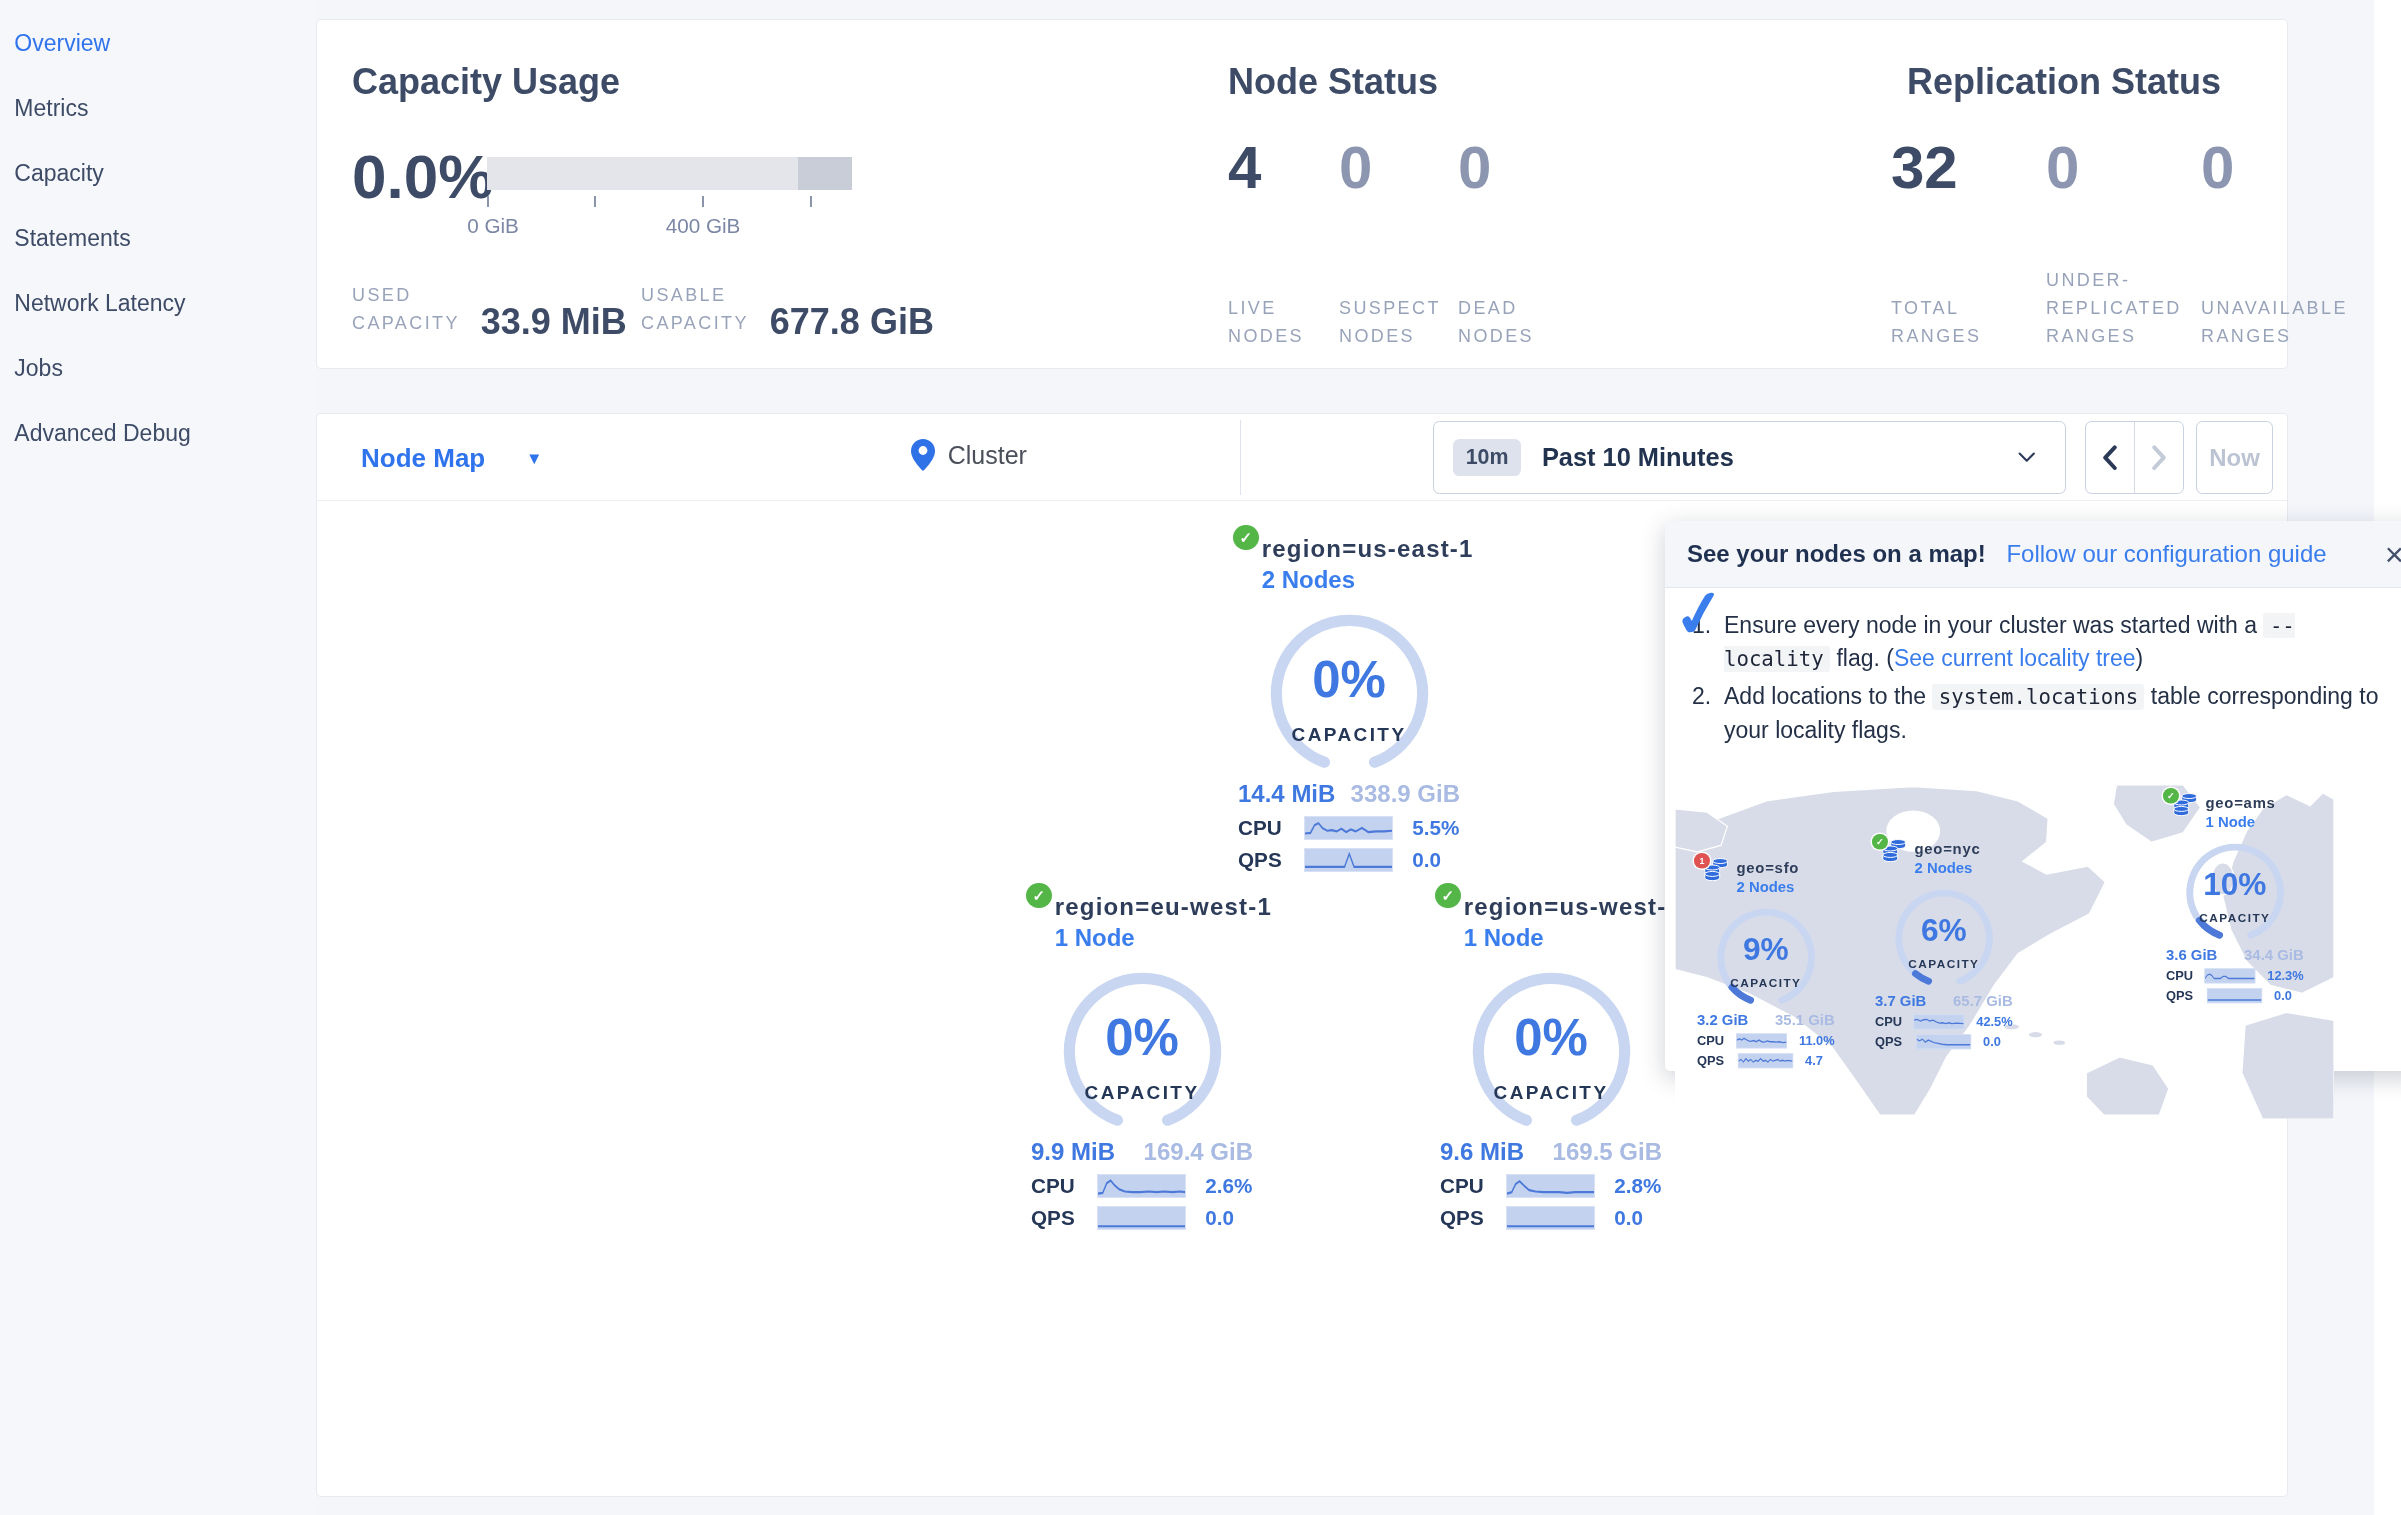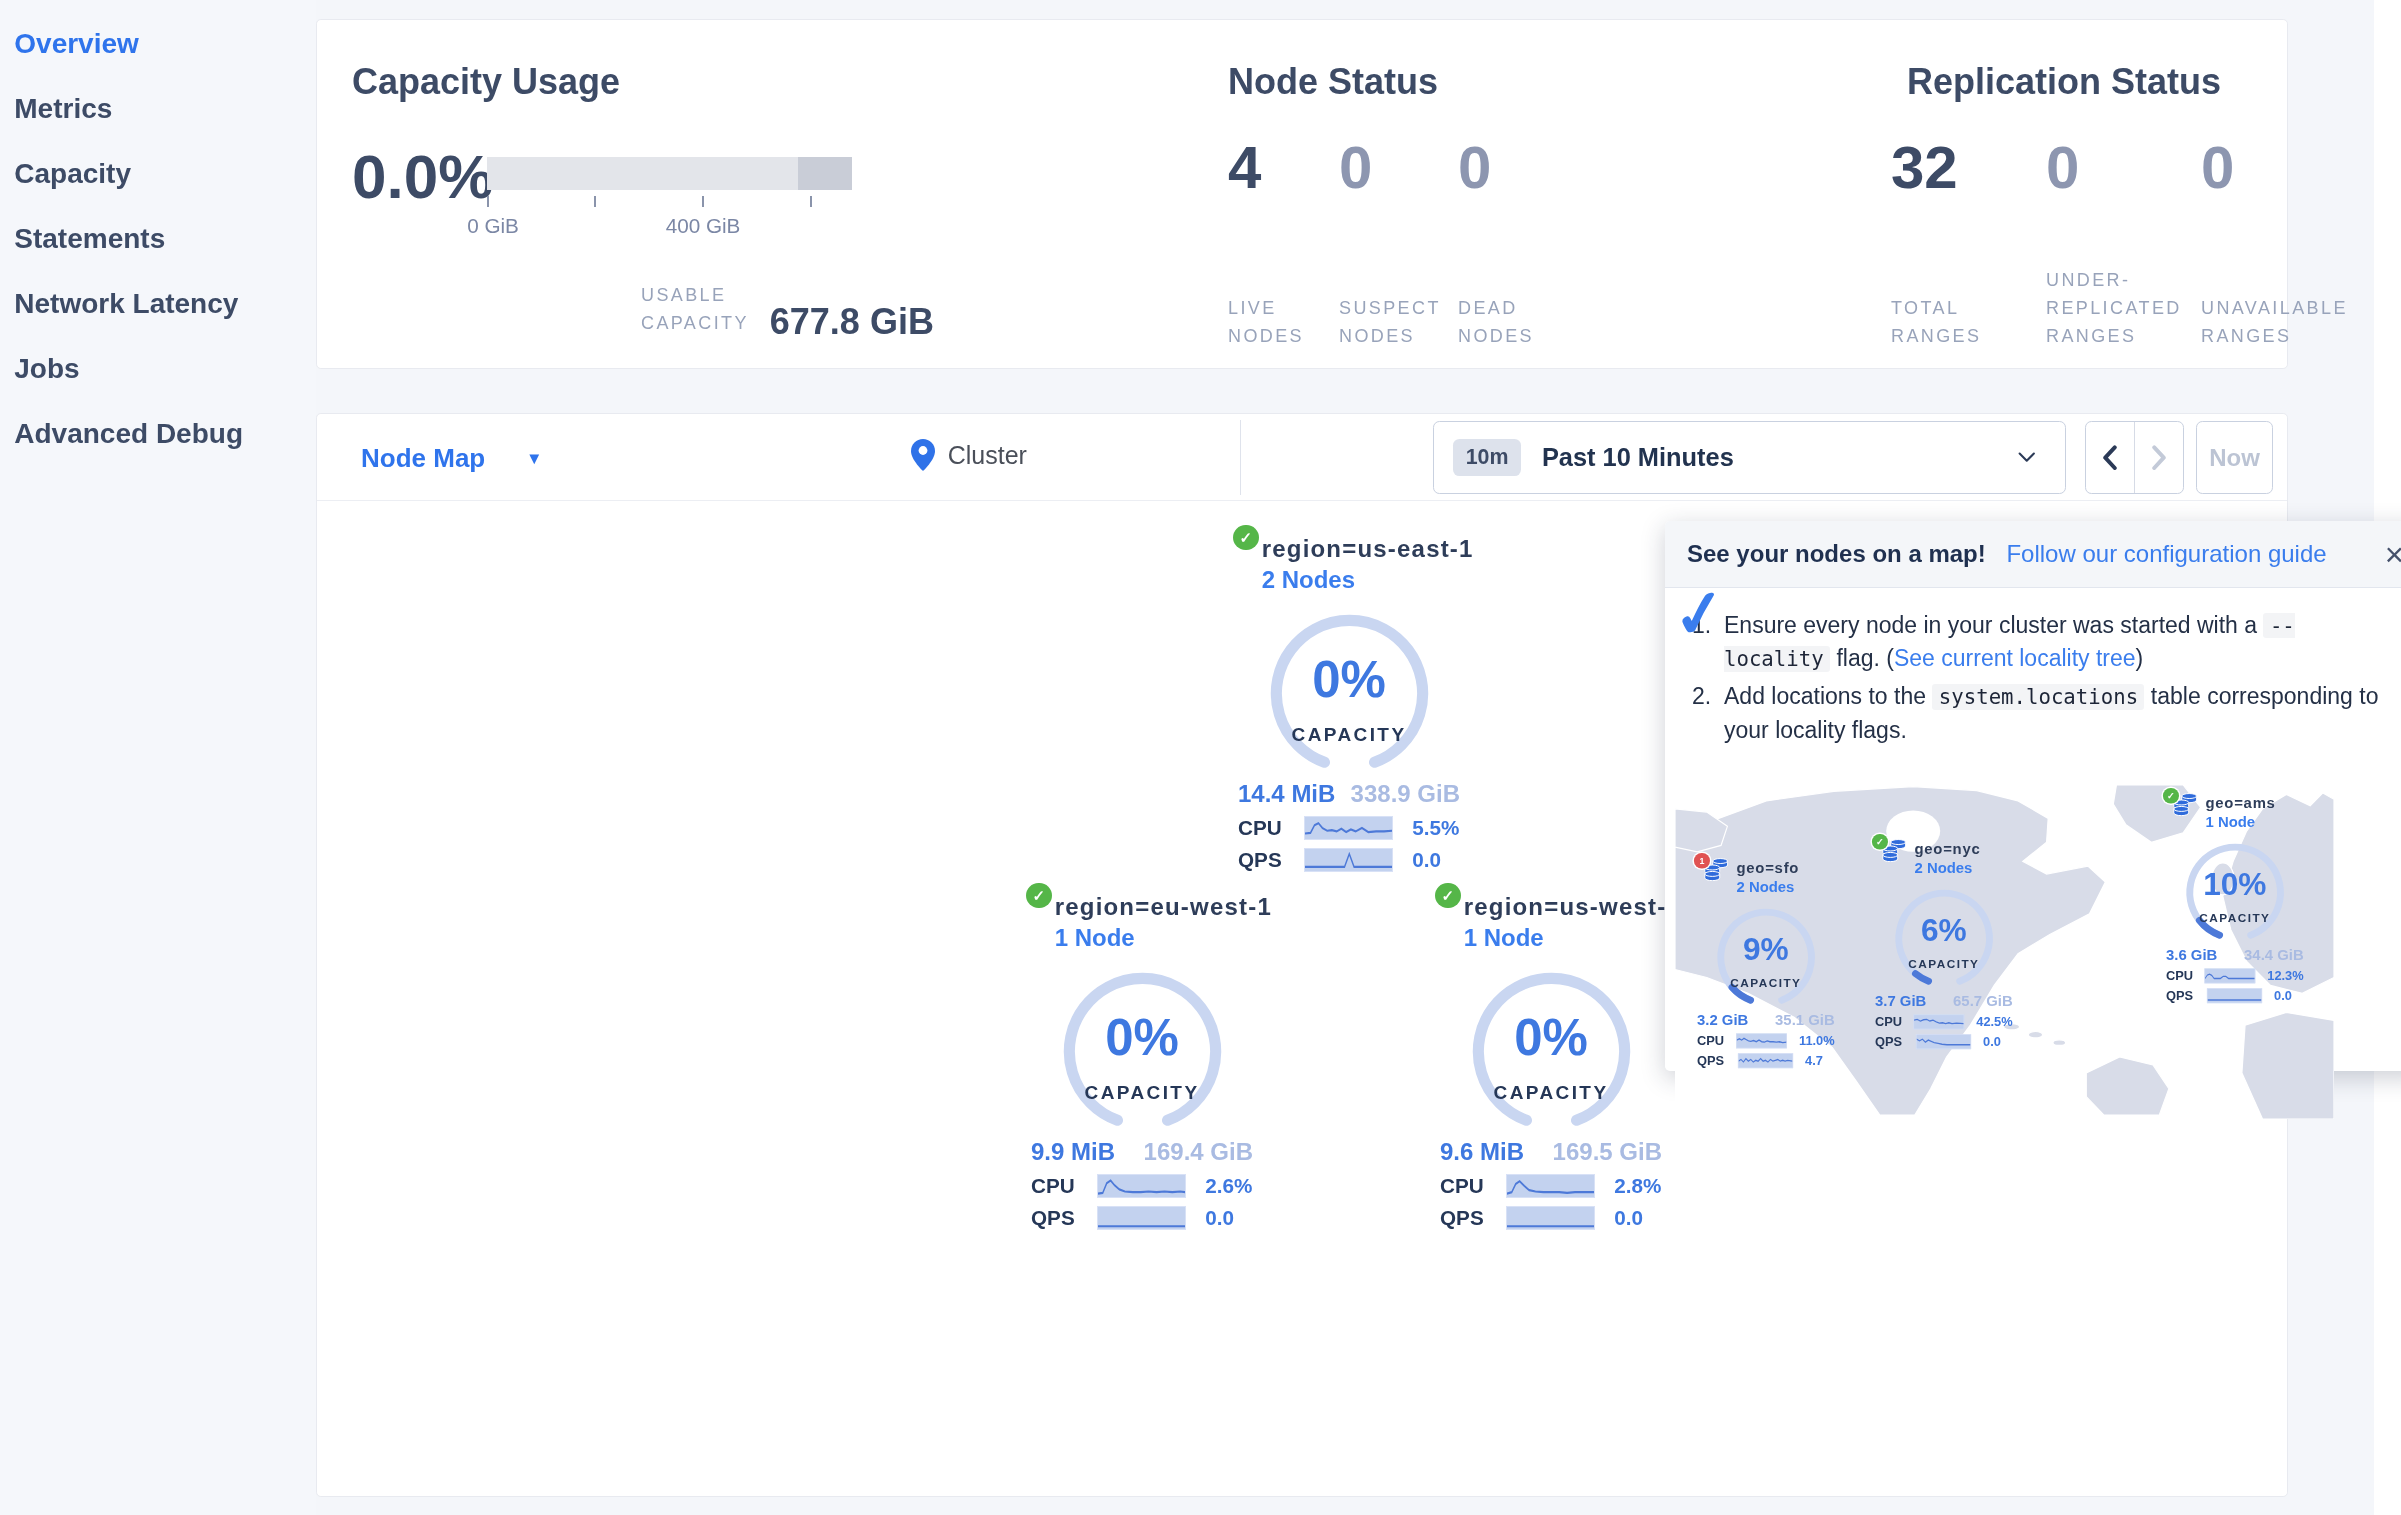--- a/index.html
+++ b/index.html
@@ -1,21 +1,21 @@
 <!DOCTYPE html>
 <html style="font-size:12.7px"><head>
 <meta charset="utf-8">
 <style>
   * { margin:0; padding:0; box-sizing:border-box; }
   html,body { background:#f4f6fa; font-family:"Liberation Sans", sans-serif; }
   .stage { position:relative; width:2401px; height:1516px; background:#f4f6fa; overflow:hidden; }
 
   
   .sidebar { position:absolute; left:0; top:0; width:316px; height:100%; background:#f5f7fb; padding:11px 0 0 14.3px; }
-  .side-item { height:65px; display:flex; align-items:center; font-size:28px; font-weight:700; color:#3d4b66; cursor:pointer; }
+  .side-item { height:65px; display:flex; align-items:center; font-size:23px; font-weight:400; color:#3d4b66; cursor:pointer; }
   .side-item.active { color:#2f74ec; }
 
   
   .panel { position:absolute; left:316px; width:1972px; background:#ffffff; border:0.8px solid #e8eaf0; border-radius:4.8px; }
   .panel-summary { top:19px; height:350px; }
   .panel-map { top:413px; height:1084px; }
 
   
   .sum-title { position:absolute; top:41px; font-size:36px; font-weight:700; color:#3d4b66; }
   .cap-title { left:35px; } .node-title { left:911px; } .repl-title { left:1574px;margin-left:16px; }
@@ -145,20 +145,24 @@
     <div class="cap-pct">0.0%</div>
     <div class="cap-bar">
       <div class="cap-bar-dark"></div>
     </div>
     <div class="cap-tick" style="left:170px"></div>
     <div class="cap-tick" style="left:277px"></div>
     <div class="cap-tick" style="left:385px"></div>
     <div class="cap-tick" style="left:493px"></div>
     <div class="cap-ticklabel" style="left:176px">0 GiB</div>
     <div class="cap-ticklabel" style="left:386px">400 GiB</div>
+    <div class="stat-pair" style="left:35px">
+      <div class="caps-label pair-label">USED CAPACITY</div>
+      <div class="pair-value">33.9 MiB</div>
+    </div>
     <div class="stat-pair" style="left:324px">
       <div class="caps-label pair-label">USABLE CAPACITY</div>
       <div class="pair-value">677.8 GiB</div>
     </div>
 
     <h2 class="sum-title node-title">Node Status</h2>
     <div class="stat-col" style="left:911px">
       <div class="stat-num">4</div>
       <div class="caps-label" style="width:95px">LIVE NODES</div>
     </div>

